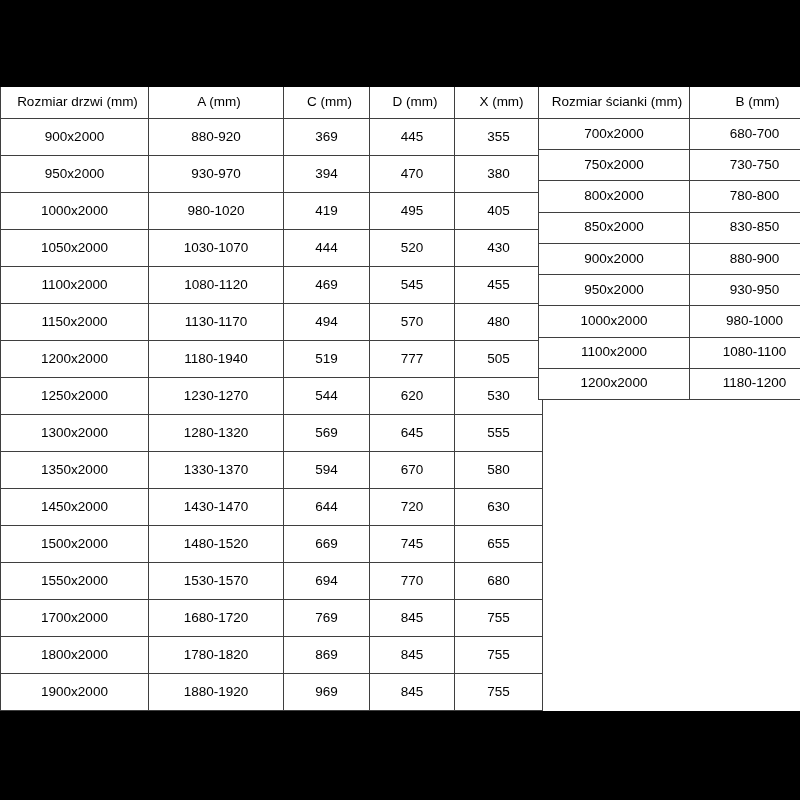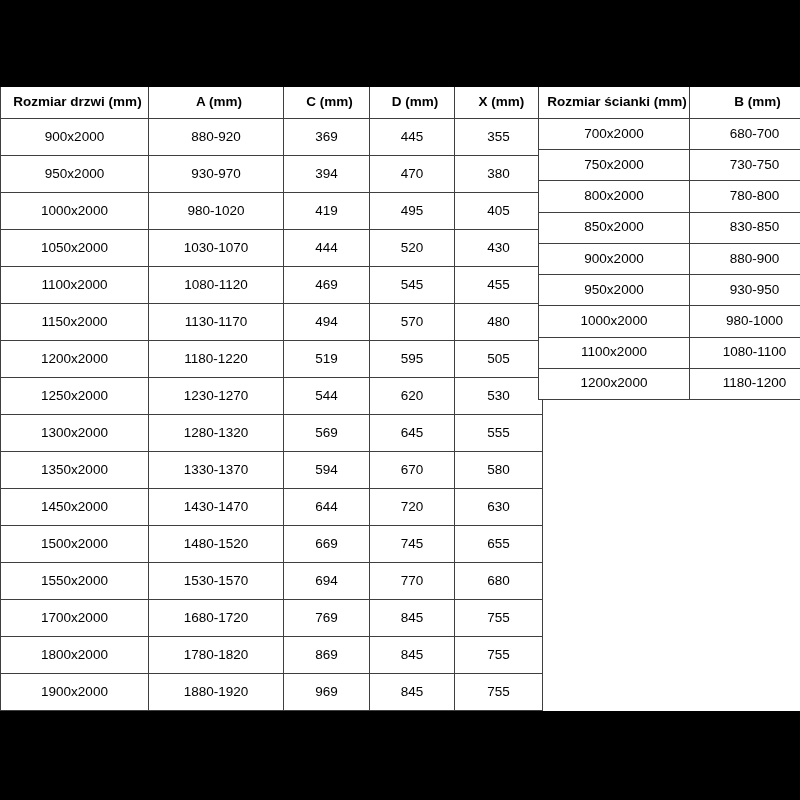--- a/index.html
+++ b/index.html
@@ -36,21 +36,21 @@
   table.spec th, table.spec td {
     border: 1px solid #3f3f3f;
     text-align: center;
     vertical-align: middle;
     padding: 0 2px;
     font-size: 13.5px;
     line-height: 1.1;
     overflow: hidden;
     white-space: nowrap;
   }
-  table.spec th { font-weight: 700; padding-left: 8px; }
+  table.spec th { font-weight: 400; padding-left: 8px; }
   table.spec td { font-weight: 400; }
   table.spec thead tr { height: 33px; }
 
   
   #doors-table { left: 0; top: 84px; width: 487px; height: 627px; }
   #doors-table th:nth-child(1), #doors-table td:nth-child(1) { width: 137px; }
   #doors-table th:nth-child(2), #doors-table td:nth-child(2) { width: 124px; }
   #doors-table th:nth-child(3), #doors-table td:nth-child(3) { width: 75px; }
   #doors-table th:nth-child(4), #doors-table td:nth-child(4) { width: 74px; }
   #doors-table th:nth-child(5), #doors-table td:nth-child(5) { width: 77px; text-align: center; }
@@ -114,23 +114,23 @@
         </tr>
         <tr>
           <td>1150x2000</td>
           <td>1130-1170</td>
           <td>494</td>
           <td>570</td>
           <td>480</td>
         </tr>
         <tr>
           <td>1200x2000</td>
-          <td>1180-1220</td>
+          <td>1180-1940</td>
           <td>519</td>
-          <td>595</td>
+          <td>777</td>
           <td>505</td>
         </tr>
         <tr>
           <td>1250x2000</td>
           <td>1230-1270</td>
           <td>544</td>
           <td>620</td>
           <td>530</td>
         </tr>
         <tr>

